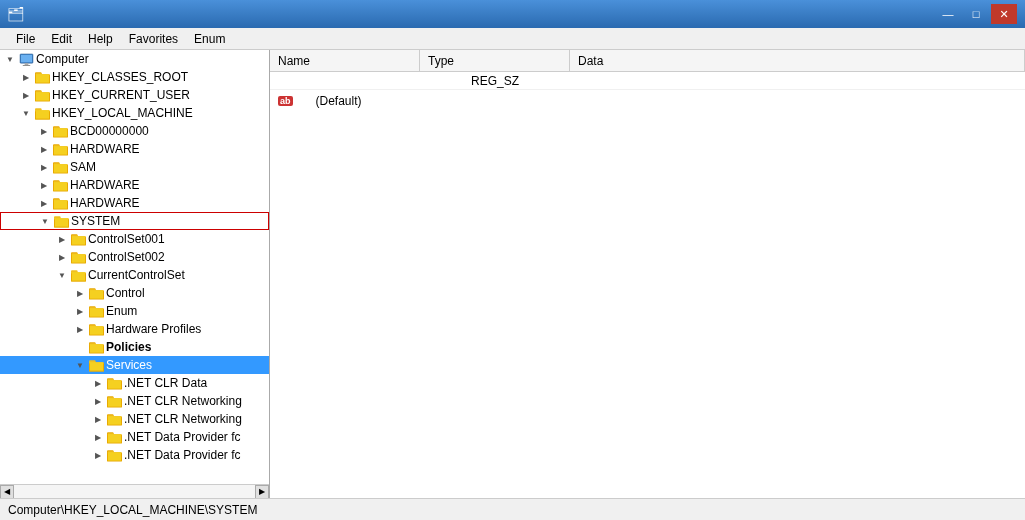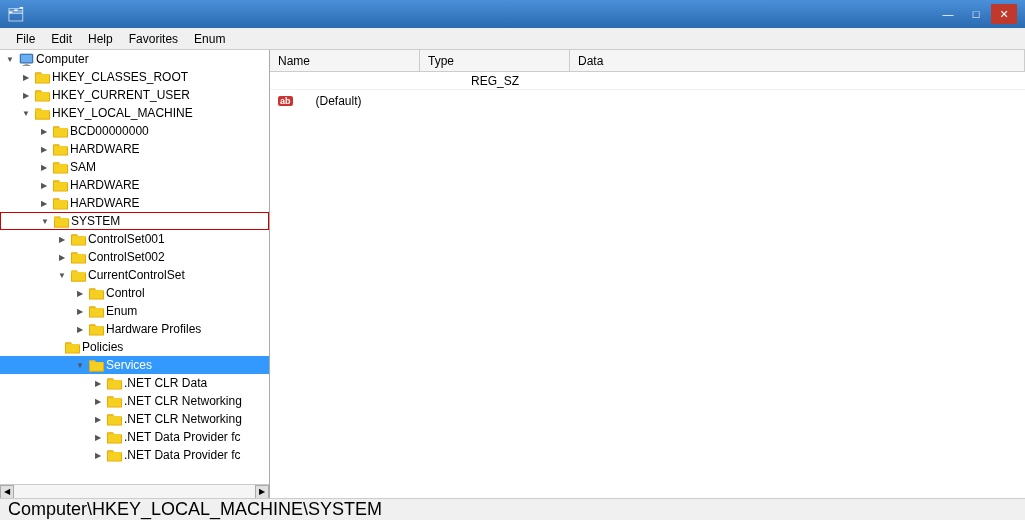--- a/index.html
+++ b/index.html
@@ -190,21 +190,21 @@
     .data-cell.data-val { flex: 1; }
 
     
     .status-bar {
       height: 22px;
       background: #f0f0f0;
       border-top: 1px solid #ccc;
       display: flex;
       align-items: center;
       padding: 0 8px;
-      font-size: 18px;
+      font-size: 12px;
       flex-shrink: 0;
     }
 
     
     .tree-hscroll {
       height: 14px;
       background: #f0f0f0;
       border-top: 1px solid #ccc;
       display: flex;
       align-items: center;
@@ -437,21 +437,21 @@
           <span class="folder-icon">
             <svg viewBox="0 0 16 13" xmlns="http://www.w3.org/2000/svg">
         <rect x="0" y="3" width="16" height="10" rx="1" fill="#e8a800"></rect>
         <rect x="0" y="1" width="7" height="3" rx="1" fill="#e8a800"></rect>
         <rect x="1" y="2" width="6" height="2" fill="#f0c020"></rect>
         <rect x="1" y="3" width="14" height="9" rx="0" fill="#f5d020"></rect>
       </svg>
           </span>
           <span>Hardware Profiles</span>
         </div>
-        <div class="tree-node" style="padding-left: 48px;">
+        <div class="tree-node" style="padding-left: 72px; font-weight: bold;">
           <span class="expand-icon"></span>
           <span class="folder-icon">
             <svg viewBox="0 0 16 13" xmlns="http://www.w3.org/2000/svg">
         <rect x="0" y="3" width="16" height="10" rx="1" fill="#e8a800"></rect>
         <rect x="0" y="1" width="7" height="3" rx="1" fill="#e8a800"></rect>
         <rect x="1" y="2" width="6" height="2" fill="#f0c020"></rect>
         <rect x="1" y="3" width="14" height="9" rx="0" fill="#f5d020"></rect>
       </svg>
           </span>
           <span>Policies</span>

